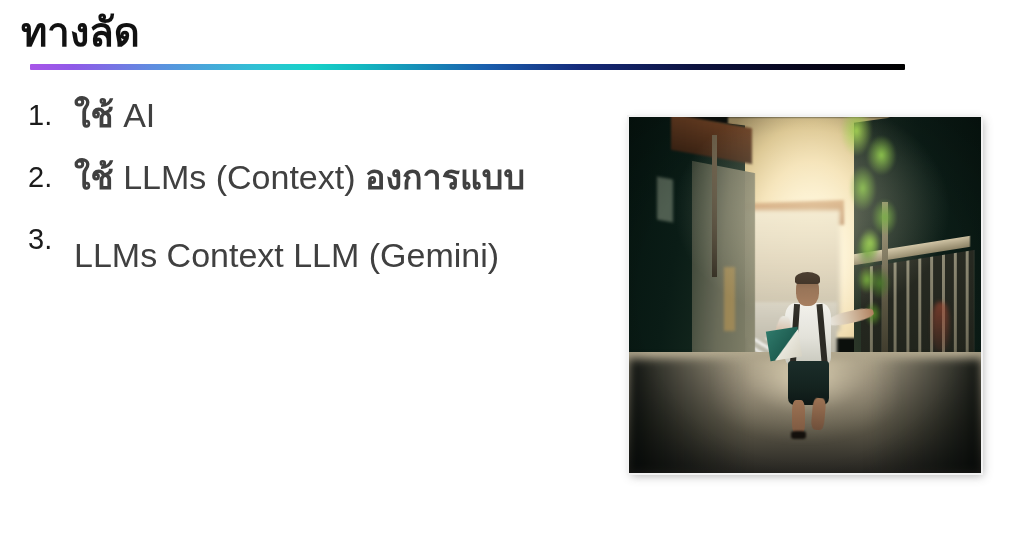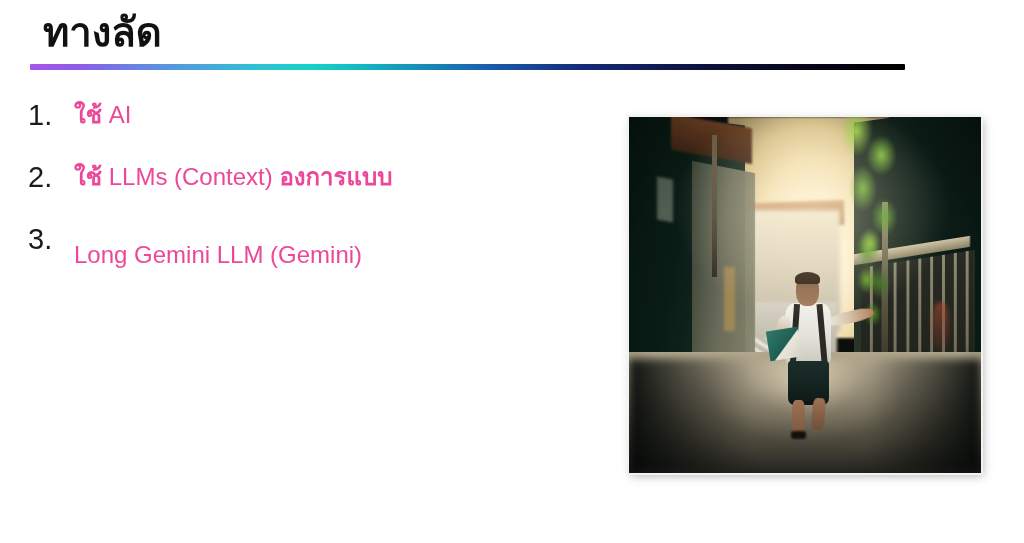--- a/index.html
+++ b/index.html
@@ -17,21 +17,21 @@
   #slide {
     position: relative;
     width: 1024px;
     height: 543px;
     background: #ffffff;
   }
 
   
   #slide-title {
     position: absolute;
-    left: 43px;
+    left: 21px;
     top: 6px;
     font-size: 40px;
     line-height: 52px;
     font-weight: bold;
     color: #111111;
     letter-spacing: 0px;
     white-space: nowrap;
   }
 
   
@@ -79,23 +79,23 @@
     color: #1b1b1b;
     text-align: left;
   }
 
   .bullet-body {
     flex: 1 1 auto;
     padding-left: 8px;
   }
 
   .bullet-line {
-    font-size: 24px;
+    font-size: 34px;
     line-height: 46px;
-    color: #ec4899;
+    color: #404040;
     white-space: nowrap;
   }
 
   .bullet-line .th {
     font-weight: bold;
   }
 
   .bullet-line .lat {
     font-weight: normal;
   }
@@ -506,21 +506,21 @@
     <div class="bullet-row">
       <div class="bullet-num">2.</div>
       <div class="bullet-body">
         <div class="bullet-line"><span class="th">ใช้ </span><span class="lat">LLMs (Context) </span><span class="th">องการแบบ</span></div>
       </div>
     </div>
 
     <div class="bullet-row">
       <div class="bullet-num">3.</div>
       <div class="bullet-body">
-        <div class="bullet-line cont">Long Gemini LLM (Gemini)</div>
+        <div class="bullet-line cont">LLMs Context LLM (Gemini)</div>
       </div>
     </div>
 
   </div>
 
   <div id="photo-frame">
     <div id="photo">
       <div class="ph-sky"></div>
       <div class="ph-far-roof"></div>
       <div class="ph-far-building"></div>

